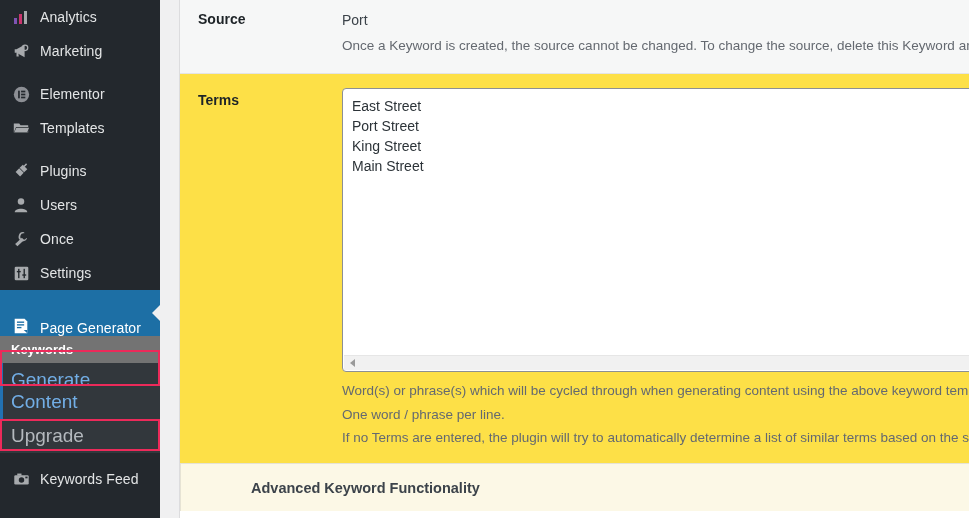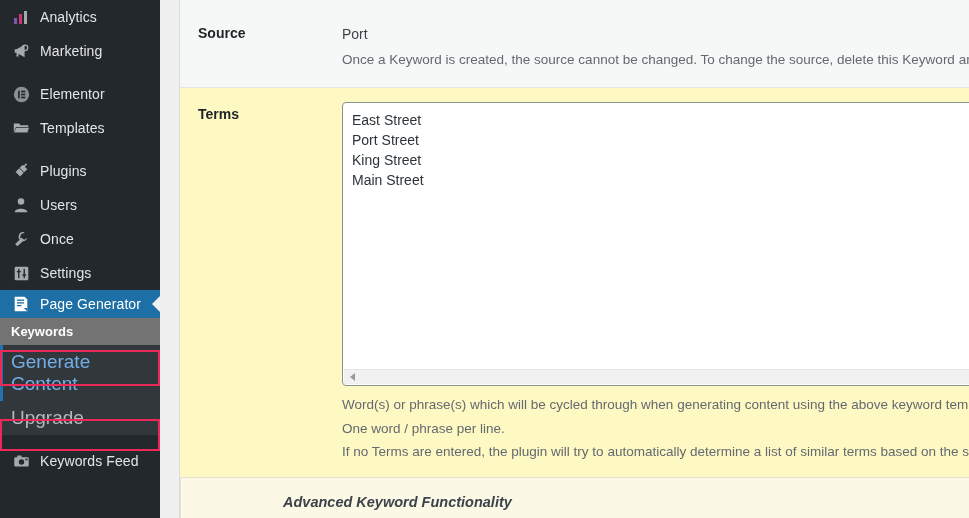--- a/index.html
+++ b/index.html
@@ -98,23 +98,23 @@
     overflow: hidden;
   }
   .row {
     display: flex;
     align-items: flex-start;
     padding: 14px 0 14px 0;
   }
   .row-source {
     background: #f6f7f7;
     border-bottom: 1px solid #e4e4e5;
-    padding-top: 23px; padding-bottom: 14px;
-  }
-  .row-terms { background: #fef9c3; }
+    padding-top: 9px; padding-bottom: 14px;
+  }
+  .row-terms { background: #fde047; }
   .row-label {
     flex: 0 0 162px;
     padding-left: 18px;
     font-size: 14px;
     font-weight: bold;
     color: #1d2327;
     line-height: 1.5;
   }
   .row-field { flex: 1 1 auto; padding-right: 0; min-width: 0; }
   .field-value {
@@ -169,24 +169,23 @@
 
   
   .adv-banner {
     background: #fcf8e6;
     border-top: 1px solid #e6e3d4;
     border-left: 1px solid #e6e3d4;
     height: 48px;
     display: flex; align-items: center;
   }
   .adv-title {
-    margin-left: 102px;
+    margin-left: 70px;
     font-size: 14.5px; font-weight: bold;
     color: #3c434a;
-    font-style: italic;
   }
 </style>
 </head>
 <body>
 
 <div id="app">
 
   <nav id="sidebar">
 
     <div class="menu-item">
@@ -277,21 +276,21 @@
           <rect x="2" y="2" width="16" height="16" rx="1.5" fill="#a7aaad"></rect>
           <rect x="6" y="4.5" width="1.6" height="11" fill="#23282d"></rect>
           <rect x="4.5" y="7" width="4.6" height="1.6" fill="#23282d"></rect>
           <rect x="12.4" y="4.5" width="1.6" height="11" fill="#23282d"></rect>
           <rect x="10.9" y="11" width="4.6" height="1.6" fill="#23282d"></rect>
         </svg>
       </span>
       <span class="mi-label">Settings</span>
     </div>
 
-    <div class="menu-item current" style="height:28px;">
+    <div class="menu-item current" style="height:46px;align-items:flex-end;">
       <span class="mi-icon">
         <svg width="18" height="18" viewBox="0 0 20 20">
           <path d="M3 2 L14 2 L17 5 L17 18 L3 18 Z" fill="#ffffff"></path>
           <rect x="5.5" y="5" width="8" height="1.5" fill="#1d6fa5"></rect>
           <rect x="5.5" y="8" width="8" height="1.5" fill="#1d6fa5"></rect>
           <rect x="5.5" y="11" width="5" height="1.5" fill="#1d6fa5"></rect>
           <path d="M13 14.5 L17 14.5 L17 18 Z" fill="#1d6fa5"></path>
         </svg>
       </span>
       <span class="mi-label">Page Generator</span>

